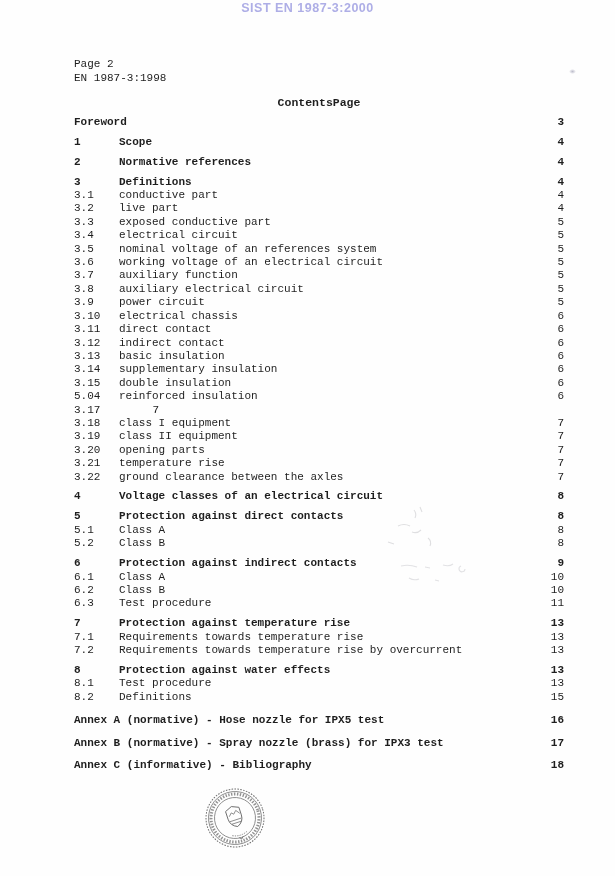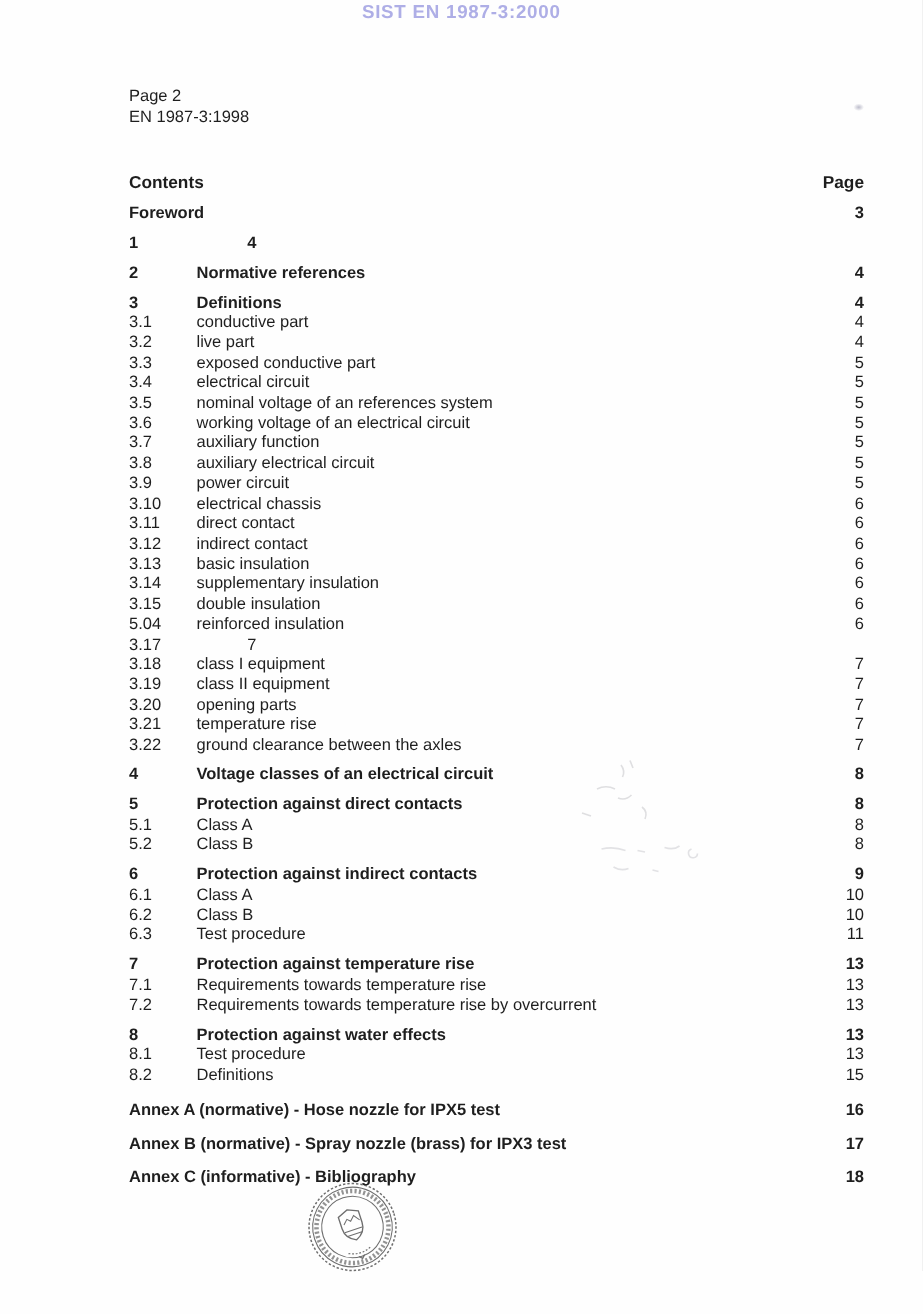--- a/index.html
+++ b/index.html
@@ -12,28 +12,28 @@
     color:#1e1e1e;
   }
   .watermark{
     position:absolute;top:1px;left:0;width:100%;
     box-sizing:border-box;
     text-align:center;
     font-size:12.5px;font-weight:bold;letter-spacing:.5px;
     color:#aeaee6;
   }
   .content{
-    position:absolute;left:86px;top:58px;width:490px;
-    font-size:11px;line-height:13.4px;
+    position:absolute;left:74px;top:58px;width:490px;
+    font-size:11px;line-height:13.4px;font-family:Liberation Mono, monospace;
   }
   .meta div{line-height:13.5px;}
   .toc-header{
-    display:flex;justify-content:space-between;
+    display:flex;justify-content:center;
     font-weight:bold;font-size:11.5px;
-    margin-top:31px;
+    margin-top:11px;
   }
   .toc-row{display:flex;}
   .toc-row .num{flex:none;width:45px;}
   .toc-row .title{flex:1;}
   .toc-row .pg{flex:none;width:40px;text-align:right;}
   .toc-row.heading,.toc-row.foreword,.toc-row.annex{font-weight:bold;}
   .toc-row.heading,.toc-row.foreword{margin-top:6.5px;align-items:center;}
   .toc-row.annex{margin-top:9.5px;}
   
   .speck{
@@ -62,20 +62,21 @@
       <span>Page</span>
     </div>
 
     <div id="toc-list">
         <div class="toc-row foreword">
           <span class="title">Foreword</span>
           <span class="pg">3</span>
         </div>
         <div class="toc-row heading">
           <span class="num">1</span>
+          <span class="title">Scope</span>
           <span class="pg">4</span>
         </div>
         <div class="toc-row heading">
           <span class="num">2</span>
           <span class="title">Normative references</span>
           <span class="pg">4</span>
         </div>
         <div class="toc-row heading">
           <span class="num">3</span>
           <span class="title">Definitions</span>

